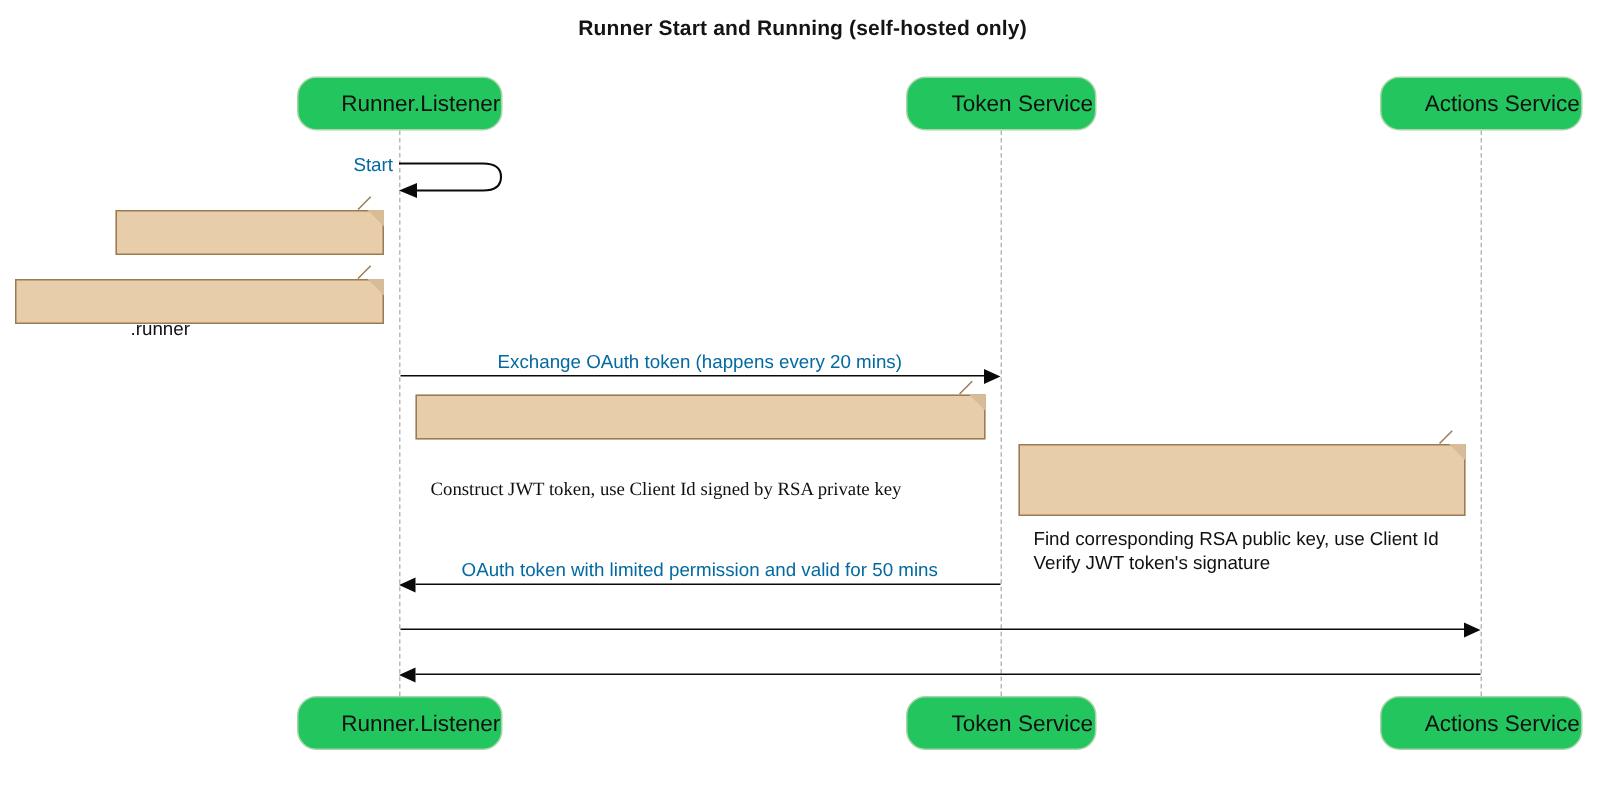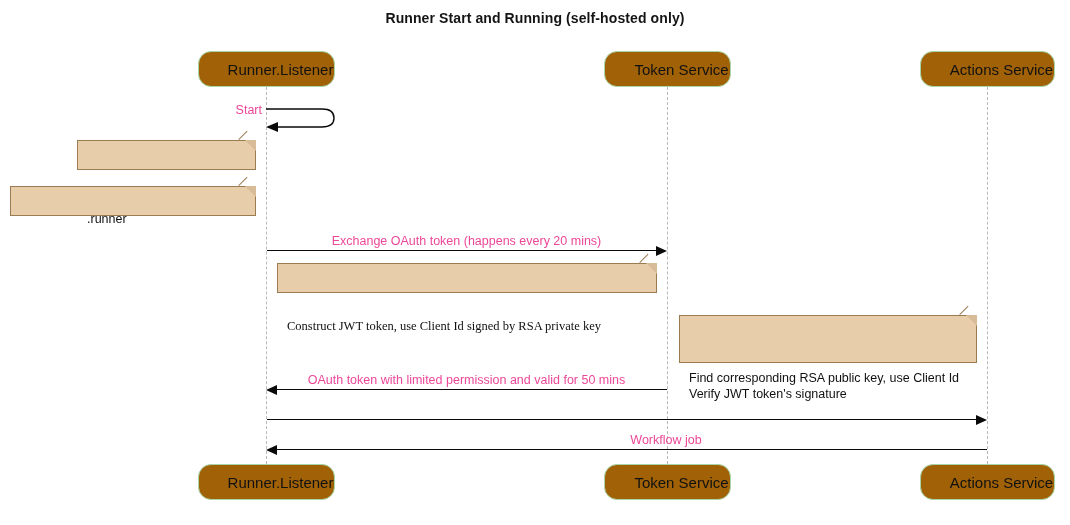--- a/index.html
+++ b/index.html
@@ -34,21 +34,21 @@
   }
   
   .lifeline {
     position: absolute;
     width: 0;
     border-left: 1px dashed #b9b9b9;
   }
   
   .participant {
     position: absolute;
-    background: #a16207;
+    background: #22c55e;
     border: 1px solid #a8d5a8;
     border-radius: 13px;
     height: 36px;
     line-height: 36px;
     text-align: center;
     font-size: 15px;
     color: #111111;
     white-space: nowrap;
     box-sizing: border-box;
     padding-left: 28px;
@@ -82,21 +82,21 @@
     width: 12px;
     height: 12px;
     border-left: 1px solid #9a7b52;
     transform: rotate(45deg);
     transform-origin: top right;
   }
   
   .msg-label {
     position: absolute;
     font-size: 12.5px;
-    color: #ec4899;
+    color: #0369a1;
     white-space: nowrap;
     text-align: center;
   }
   .msg-line {
     position: absolute;
     height: 0;
     border-top: 1.4px solid #0a0a0a;
   }
   .arrow-right, .arrow-left {
     position: absolute;
@@ -161,35 +161,34 @@
   <div class="msg-label" style="left:266px; top:234px; width:401px;">Exchange OAuth token (happens every 20 mins)</div>
   <div class="msg-line" style="left:267px; top:250px; width:390px;"></div>
   <div class="arrow-right" style="left:656px; top:245.5px;"></div>
 
   <div class="note" style="left:277px; top:263px; width:380px; height:30px;font-family:Liberation Serif, serif;">
     <span class="fold"></span>
     <span class="fold-edge"></span>
     <span>Construct JWT token, use Client Id signed by RSA private key</span>
   </div>
 
-  <div class="note" style="left:679px; top:315px; width:298px; height:48px;">
+  <div class="note" style="left:679px; top:296px; width:298px; height:48px;">
     <span class="fold"></span>
     <span class="fold-edge"></span>
     <span>Find corresponding RSA public key, use Client Id
 Verify JWT token's signature</span>
   </div>
 
   <div class="msg-label" style="left:266px; top:373px; width:401px;">OAuth token with limited permission and valid for 50 mins</div>
   <div class="msg-line" style="left:277px; top:389px; width:390px;"></div>
   <div class="arrow-left" style="left:266px; top:384.5px;"></div>
 
   <div class="msg-line" style="left:267px; top:419px; width:710px;"></div>
   <div class="arrow-right" style="left:976px; top:414.5px;"></div>
 
-  <div class="msg-label" style="left:566px; top:433px; width:200px;">Workflow job</div>
   <div class="msg-line" style="left:277px; top:449px; width:710px;"></div>
   <div class="arrow-left" style="left:266px; top:444.5px;"></div>
 
   <div class="participant" style="left:198px; top:464px; width:137px;">
     <span>Runner.Listener</span>
   </div>
   <div class="participant" style="left:604px; top:464px; width:127px;">
     <span>Token Service</span>
   </div>
   <div class="participant" style="left:920px; top:464px; width:135px;">

